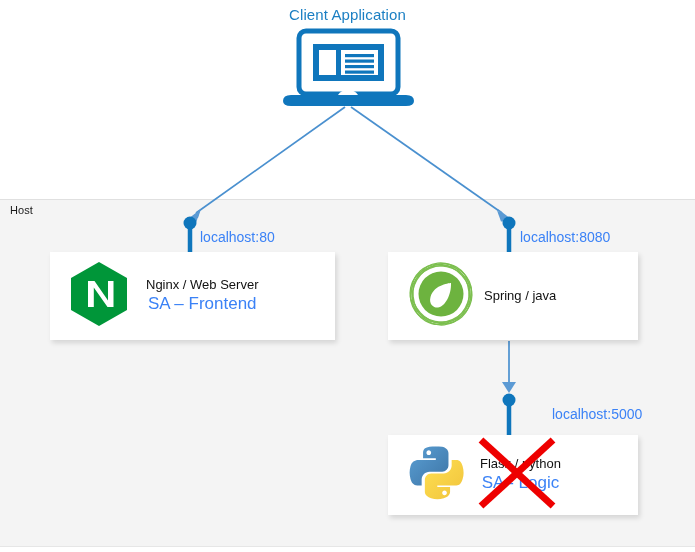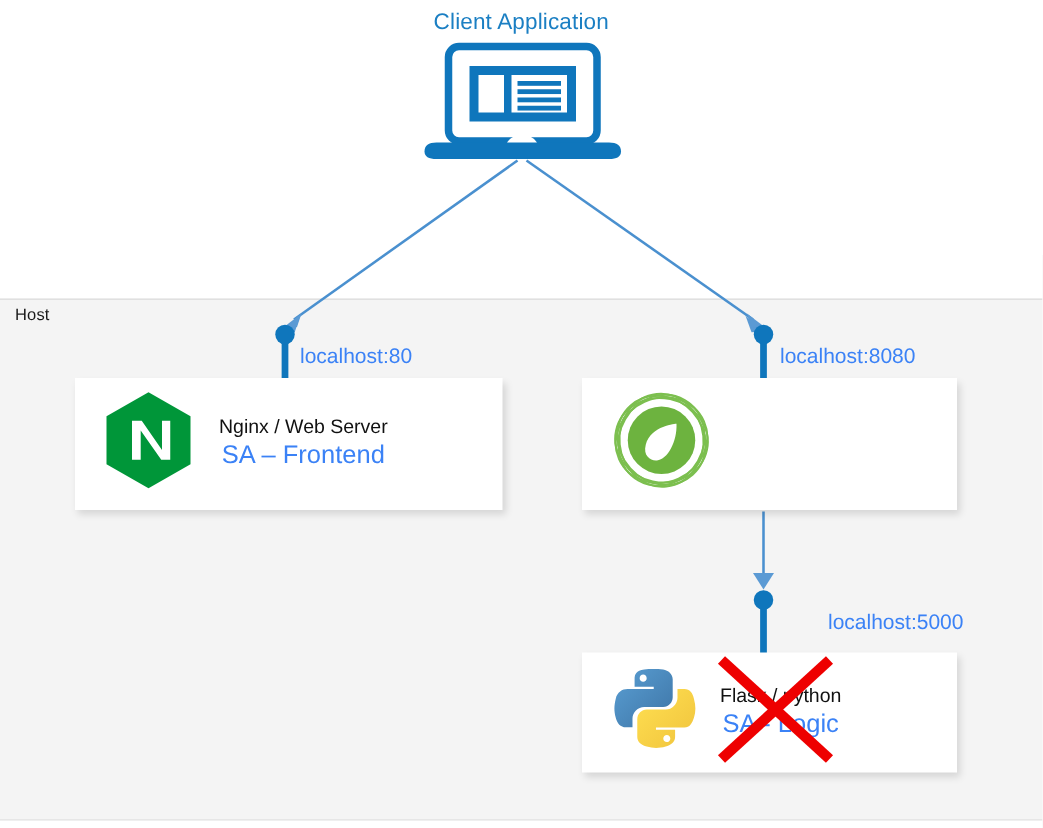--- a/index.html
+++ b/index.html
@@ -183,20 +183,21 @@
           <ellipse cx="35" cy="35" rx="31" ry="28" transform="rotate(84 35 35)"></ellipse>
           <ellipse cx="35" cy="35" rx="31" ry="28" transform="rotate(120 35 35)"></ellipse>
           <ellipse cx="35" cy="35" rx="31" ry="28" transform="rotate(156 35 35)"></ellipse>
         </g>
         <circle cx="35" cy="35" r="22.5" fill="#6DB33F"></circle>
         <path d="M 45 24 C 45 24 28 25 24.5 38 C 22.5 45.5 28 49 32 48.5 C 39 47.8 45.5 36 45 24 Z" fill="#ffffff"></path>
         <circle cx="27.5" cy="43.5" r="2.2" fill="#ffffff"></circle>
       </svg>
     </div>
     <div class="node-text">
+      <div class="node-title">Spring / java</div>
     </div>
   </div>
 
   <div class="node node-flask">
     <div class="node-logo">
       <svg width="60" height="60" viewBox="0 0 64 64">
         <defs>
           <linearGradient id="pyblue" x1="0" y1="0" x2="1" y2="1">
             <stop offset="0" stop-color="#5a9fd4"></stop>
             <stop offset="1" stop-color="#3d74a5"></stop>

